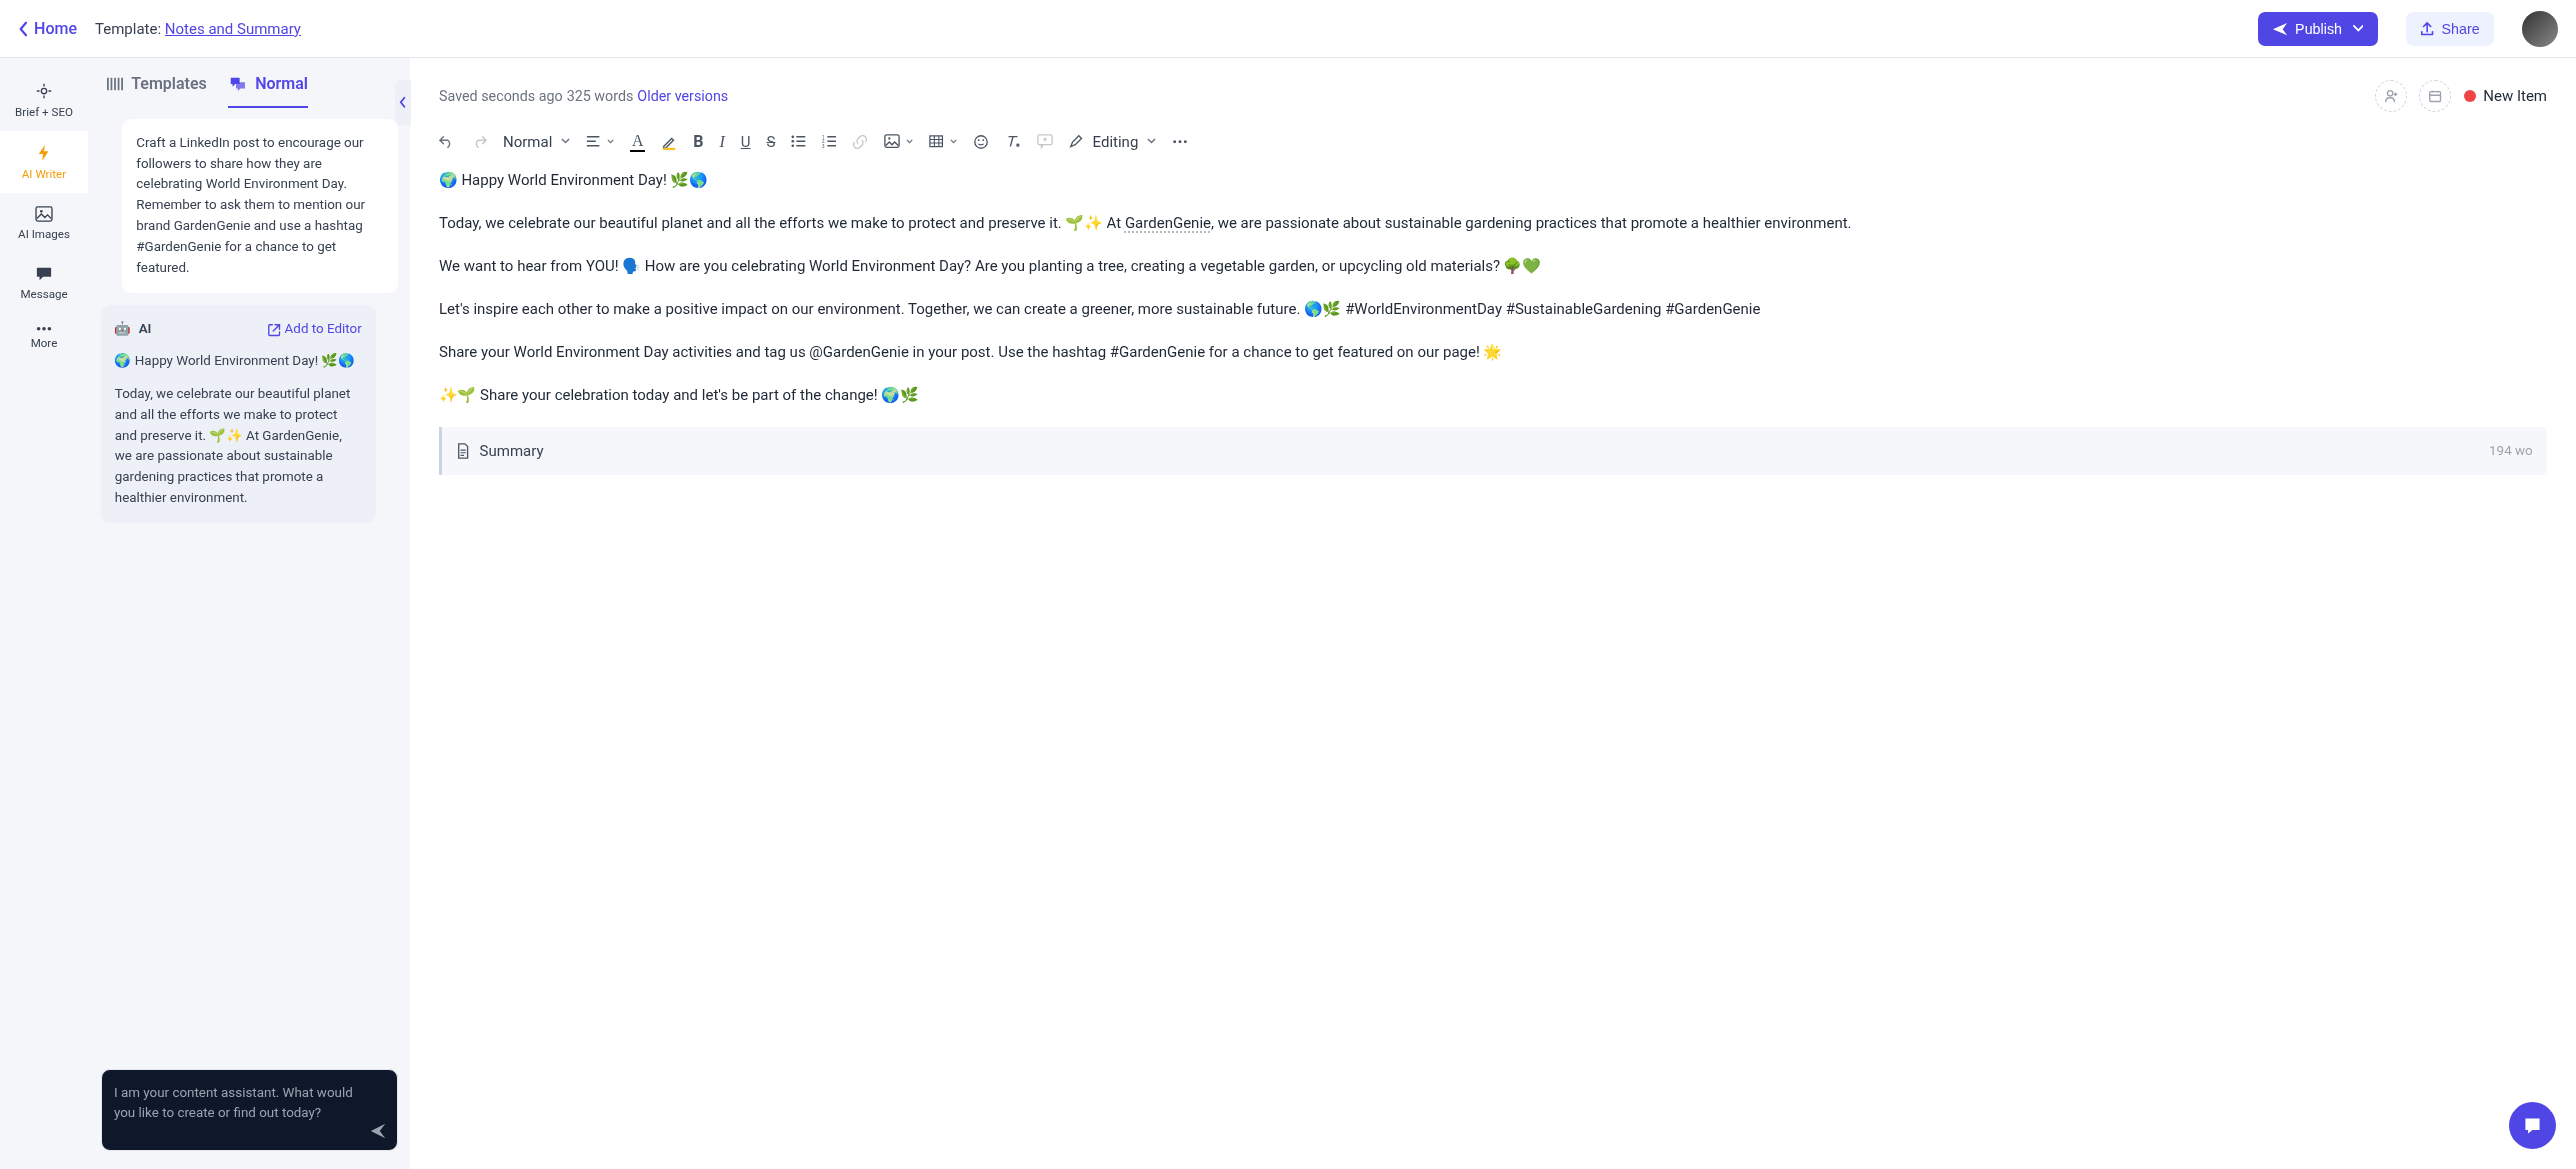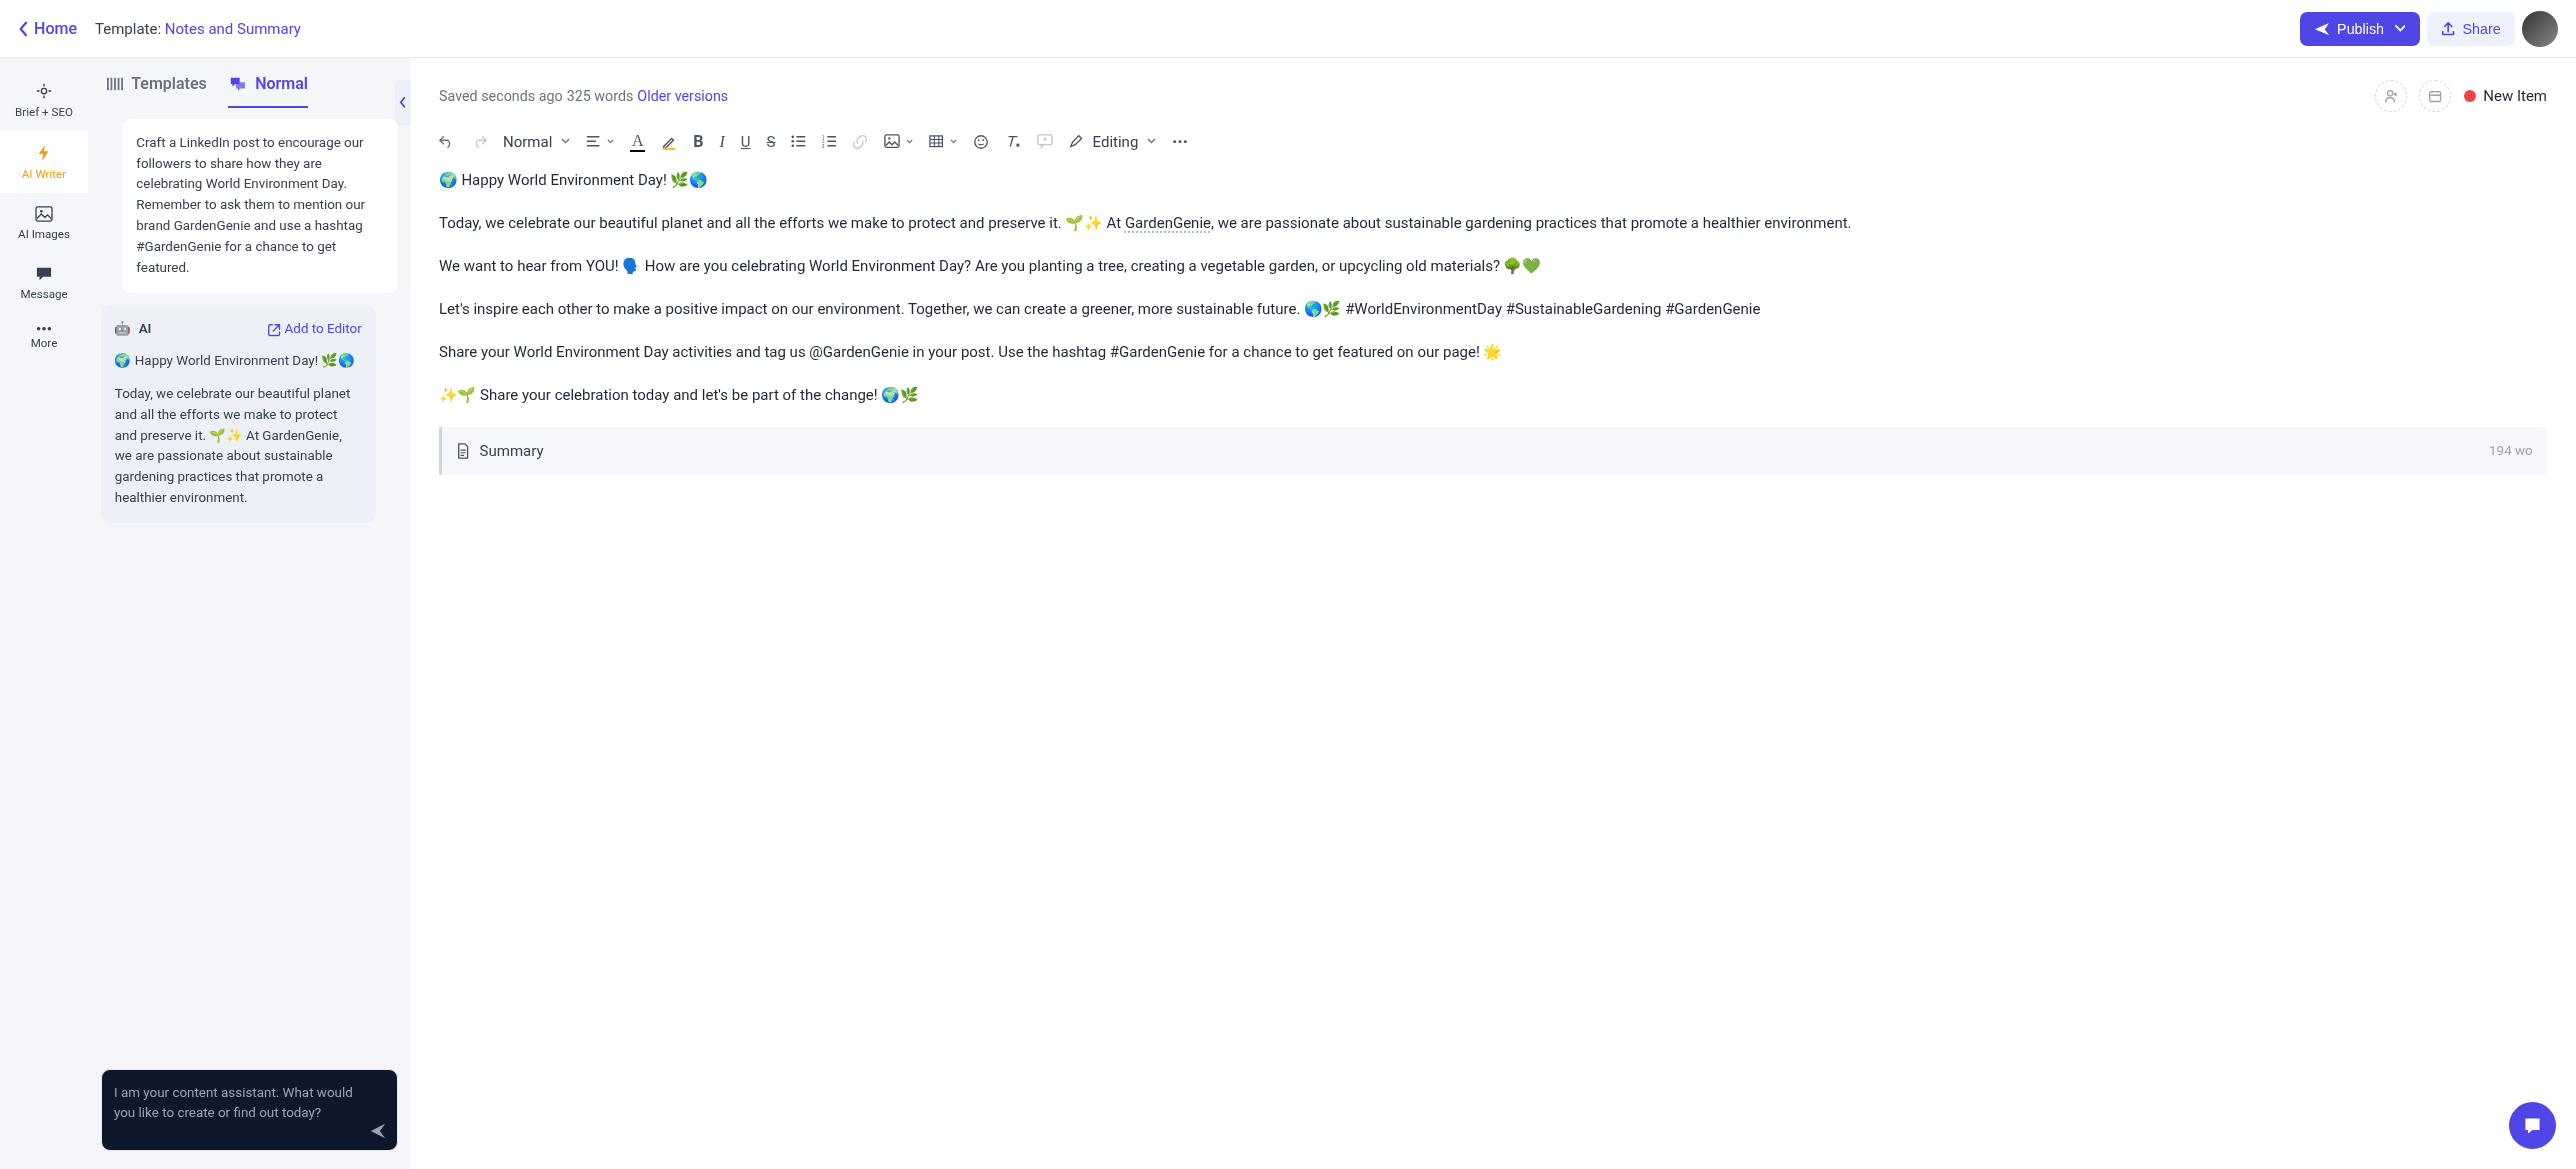--- a/index.html
+++ b/index.html
@@ -2,22 +2,22 @@
 <html style="font-size:14.3px"><head>
 <meta charset="utf-8">
 <style>
 * { box-sizing: border-box; margin: 0; padding: 0; }
 body { font-family: -apple-system, BlinkMacSystemFont, 'Segoe UI', Roboto, sans-serif; background: #fff; color: #1a1a1a; overflow: hidden; }
 .app { display: flex; flex-direction: column; height: 100vh; }
 .topbar { display: flex; align-items: center; justify-content: space-between; padding: 10.7px 18px; border-bottom: 0.9px solid #e5e7eb; }
 .topbar-left { display: flex; align-items: center; gap: 18px; }
 .home-link { display: flex; align-items: center; gap: 5.4px; color: #4f46e5; font-size: 16px; font-weight: 500; text-decoration: none; cursor: pointer; }
 .template-label { font-size: 15px; color: #374151; }
-.template-name { color: #4f46e5; }
-.topbar-right { display: flex; align-items: center; gap: 7px; }
+.template-name { color: #4f46e5; text-decoration: underline; }
+.topbar-right { display: flex; align-items: center; gap: 28px; }
 .publish-btn { display: flex; align-items: center; gap: 7.2px; background: #4f46e5; color: #fff; border: none; border-radius: 7.2px; padding: 9px 14.3px; font-size: 14.3px; font-weight: 500; cursor: pointer; }
 .publish-btn .chev { margin-left: 3.6px; }
 .share-btn { display: flex; align-items: center; gap: 7.2px; background: #eef2ff; color: #4f46e5; border: none; border-radius: 7.2px; padding: 9px 14.3px; font-size: 14.3px; font-weight: 500; cursor: pointer; }
 .avatar { width: 36px; height: 36px; border-radius: 50%; background: linear-gradient(135deg,#333,#888); display:flex;align-items:center;justify-content:center;color:#fff;font-size:10.7px; }
 .main { display: flex; flex: 1; overflow: hidden; }
 .leftnav { width: 88px; background: #f5f6fa; display: flex; flex-direction: column; align-items: center; padding-top: 10.7px; }
 .leftnav-item { display: flex; flex-direction: column; align-items: center; gap: 5px; padding: 12.5px 3.6px; width: 100%; cursor: pointer; color: #374151; font-size: 11.6px; }
 .leftnav-item.active { background: #fff; color: #f59e0b; }
 .leftnav-item .ic { font-size: 16px; }
 .side-panel { width: 322px; background: #f5f6fa; display: flex; flex-direction: column; position: relative; }

